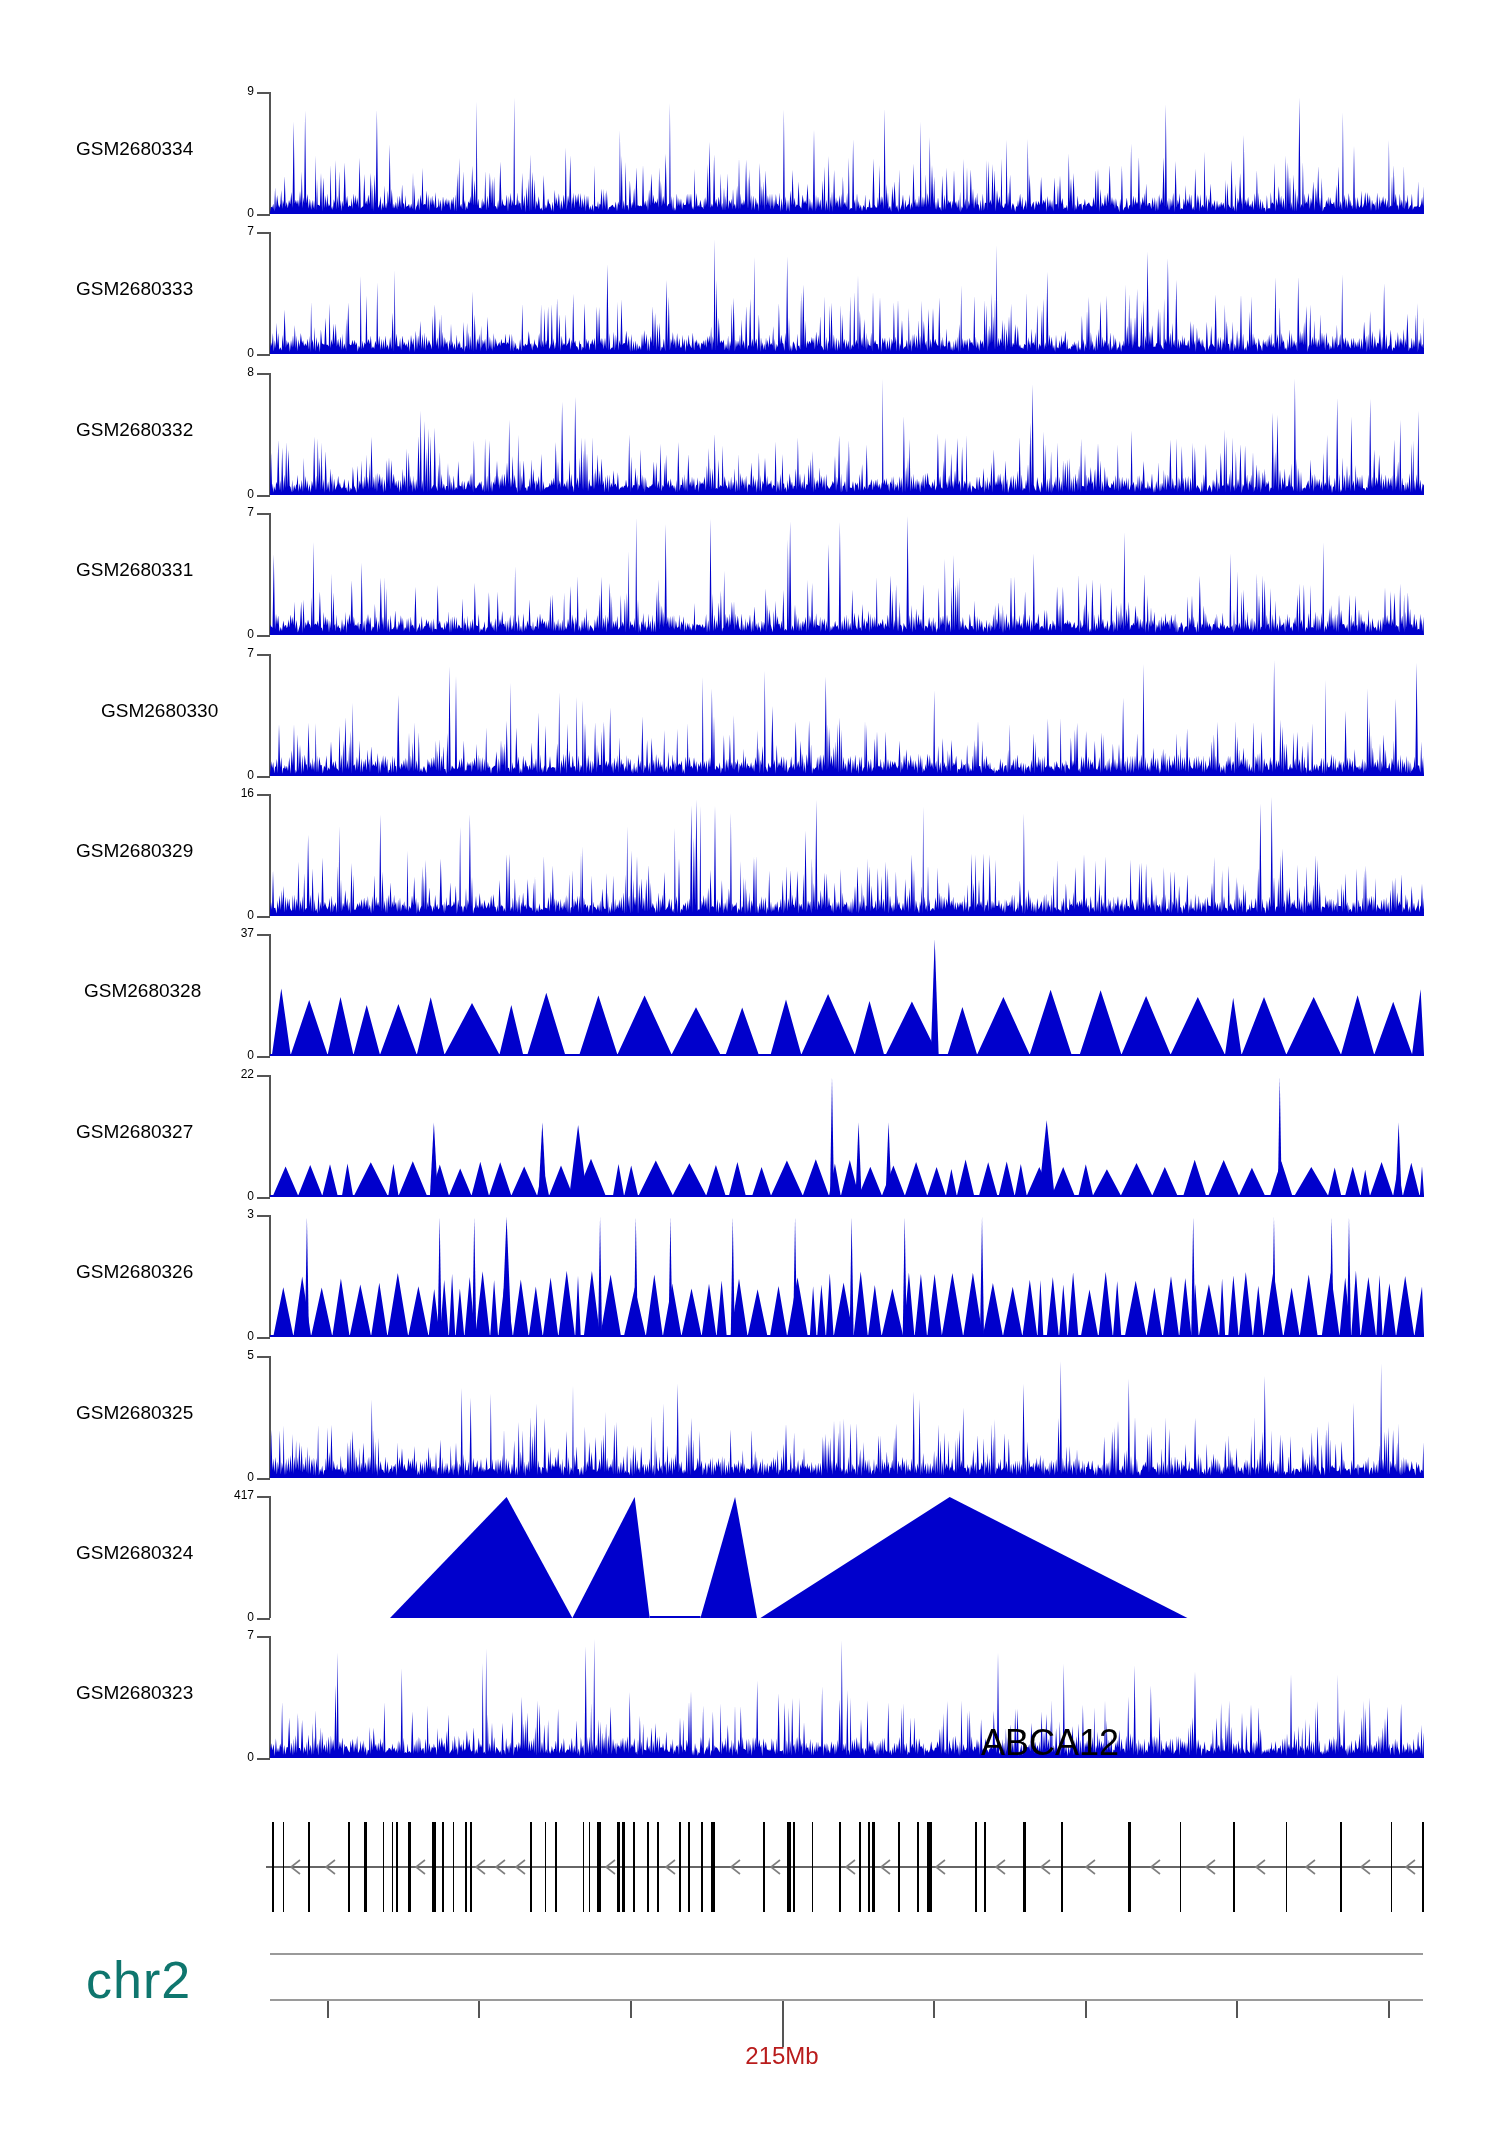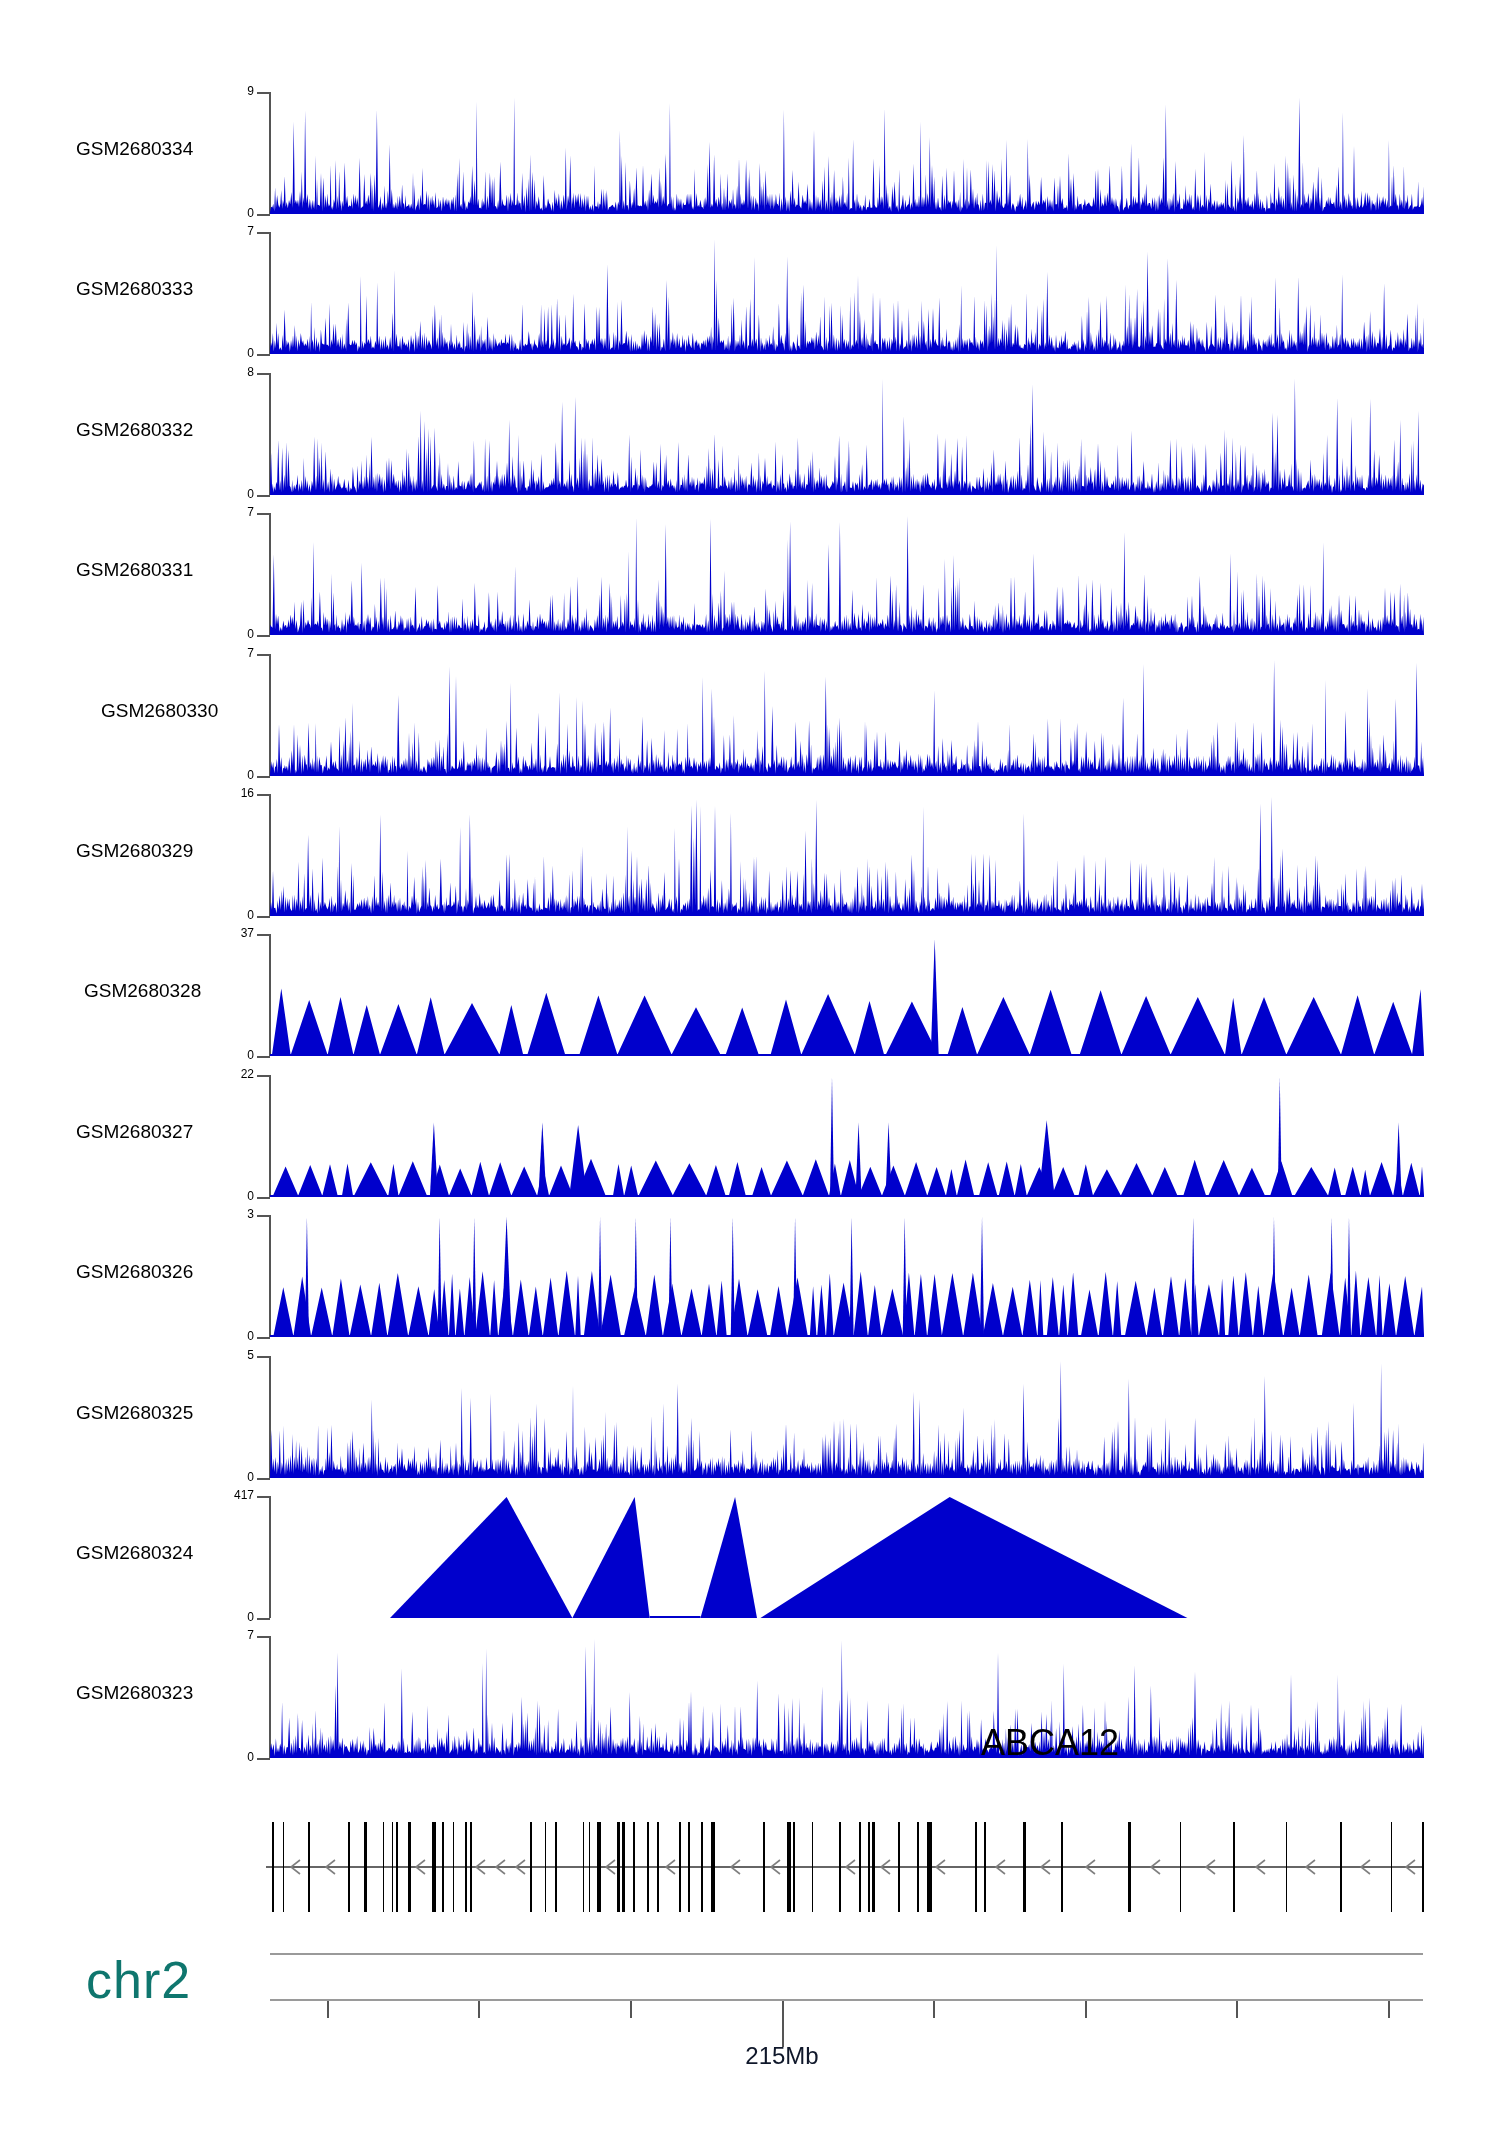--- a/index.html
+++ b/index.html
@@ -7,21 +7,21 @@
           font-family:"Liberation Sans", sans-serif;color:#000;}
   .abs{position:absolute;}
   .track-label{font-size:19px;color:#000;white-space:nowrap;}
   .yaxis-label{font-size:12px;color:#000;text-align:right;width:58px;}
   .axis-vline{width:1.5px;background:#555;}
   .axis-tick{height:1.5px;background:#555;}
   .gene-name{font-size:36px;color:#000;text-align:center;}
   .chrom-label{font-size:52px;color:#0f766e;letter-spacing:1px;}
   .ruler-line{height:2px;background:#9a9a9a;}
   .ruler-tick{width:2px;background:#555;}
-  .mb-label{font-size:24px;color:#0f172a;text-align:center;}
+  .mb-label{font-size:24px;color:#b91c1c;text-align:center;}
   svg{display:block;}
 </style>
 </head>
 <body>
 
 <div id="canvas">
   <div id="tracks">
       <div class="abs track-label" style="left:76px;top:138px;">GSM2680334</div>
       <div class="abs axis-vline" style="left:269px;top:92px;height:122px;"></div>
       <div class="abs axis-tick" style="left:257px;top:92px;width:13px;"></div>

